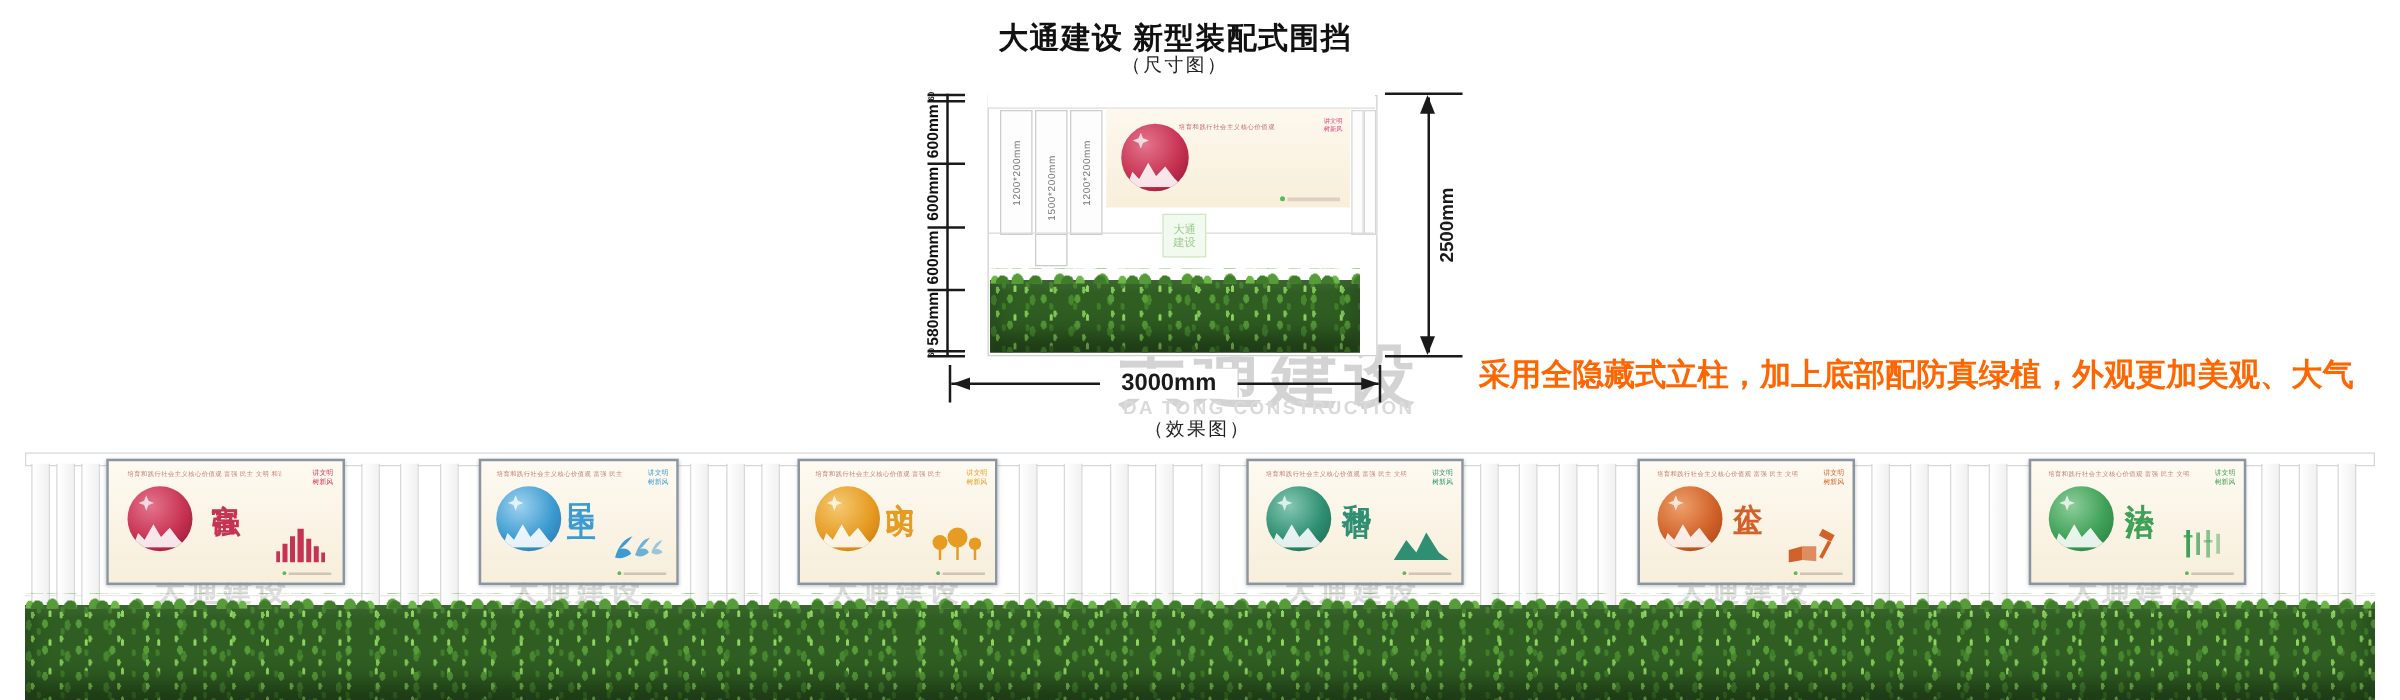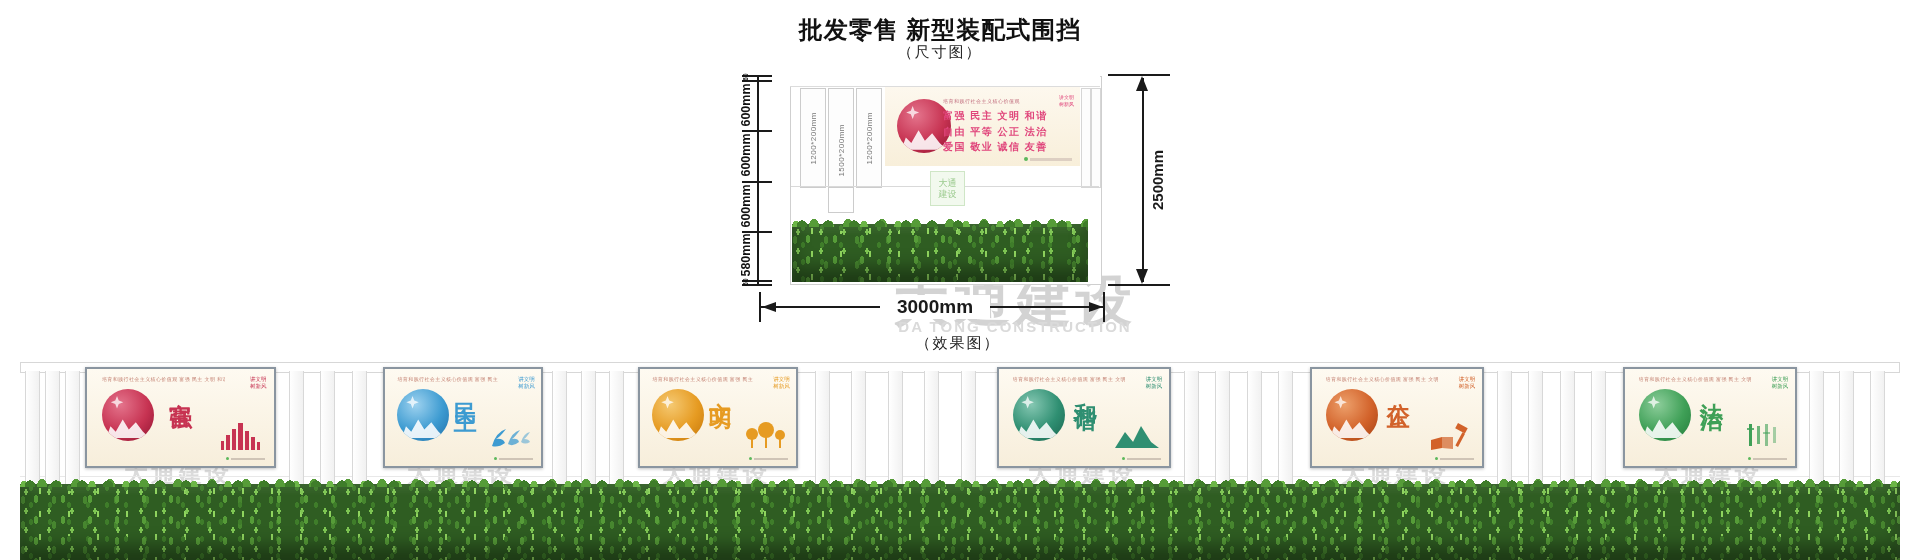--- a/index.html
+++ b/index.html
@@ -135,23 +135,24 @@
       radial-gradient(6px 9px at 4px 11px,#6cb647 60%,transparent 61%);
     background-size:26px 14px,34px 13px,17px 12px;}
   .hedge-diagram{left:792px;top:224px;width:296px;height:58px;}
   .hedge-main{left:20px;top:484px;width:1880px;height:76px;}
 </style>
 </head>
 <body>
 
 <div class="canvas">
 
-  <div class="title">批发零售 新型装配式围挡</div>
+  <div class="title">大通建设 新型装配式围挡</div>
   <div class="caption cap-dim">（尺寸图）</div>
 
+  <div class="note note-right">采用全隐藏式立柱，加上底部配防真绿植，外观更加美观、大气</div>
 
   <div class="wm-cn">大通建设</div>
   <div class="wm-en">DA TONG CONSTRUCTION</div>
   <div class="caption cap-eff">（效果图）</div>
 
   <div class="frame"></div>
   <div class="rail-top"></div>
 
   <div class="dpost" style="left:800px">
       <span>1200*200mm</span>
@@ -166,25 +167,20 @@
   <div class="rstrip" style="left:1091px"></div>
   <div class="midline"></div>
   <div class="lowpost"></div>
   <div class="greenlogo">
       <div>大通建设</div>
     </div>
 
   <div class="board">
     <div class="p-circle theme-1"></div>
     <div class="b-header">培育和践行社会主义核心价值观</div>
-    <div class="b-rows">
-      <div>富强 民主 文明 和谐</div>
-      <div>自由 平等 公正 法治</div>
-      <div>爱国 敬业 诚信 友善</div>
-    </div>
     <div class="b-corner">
       <span>讲文明</span>
       <span>树新风</span>
     </div>
     <div class="b-foot">
         <i class="dot"></i>
         <i class="bar"></i>
       </div>
   </div>
 

